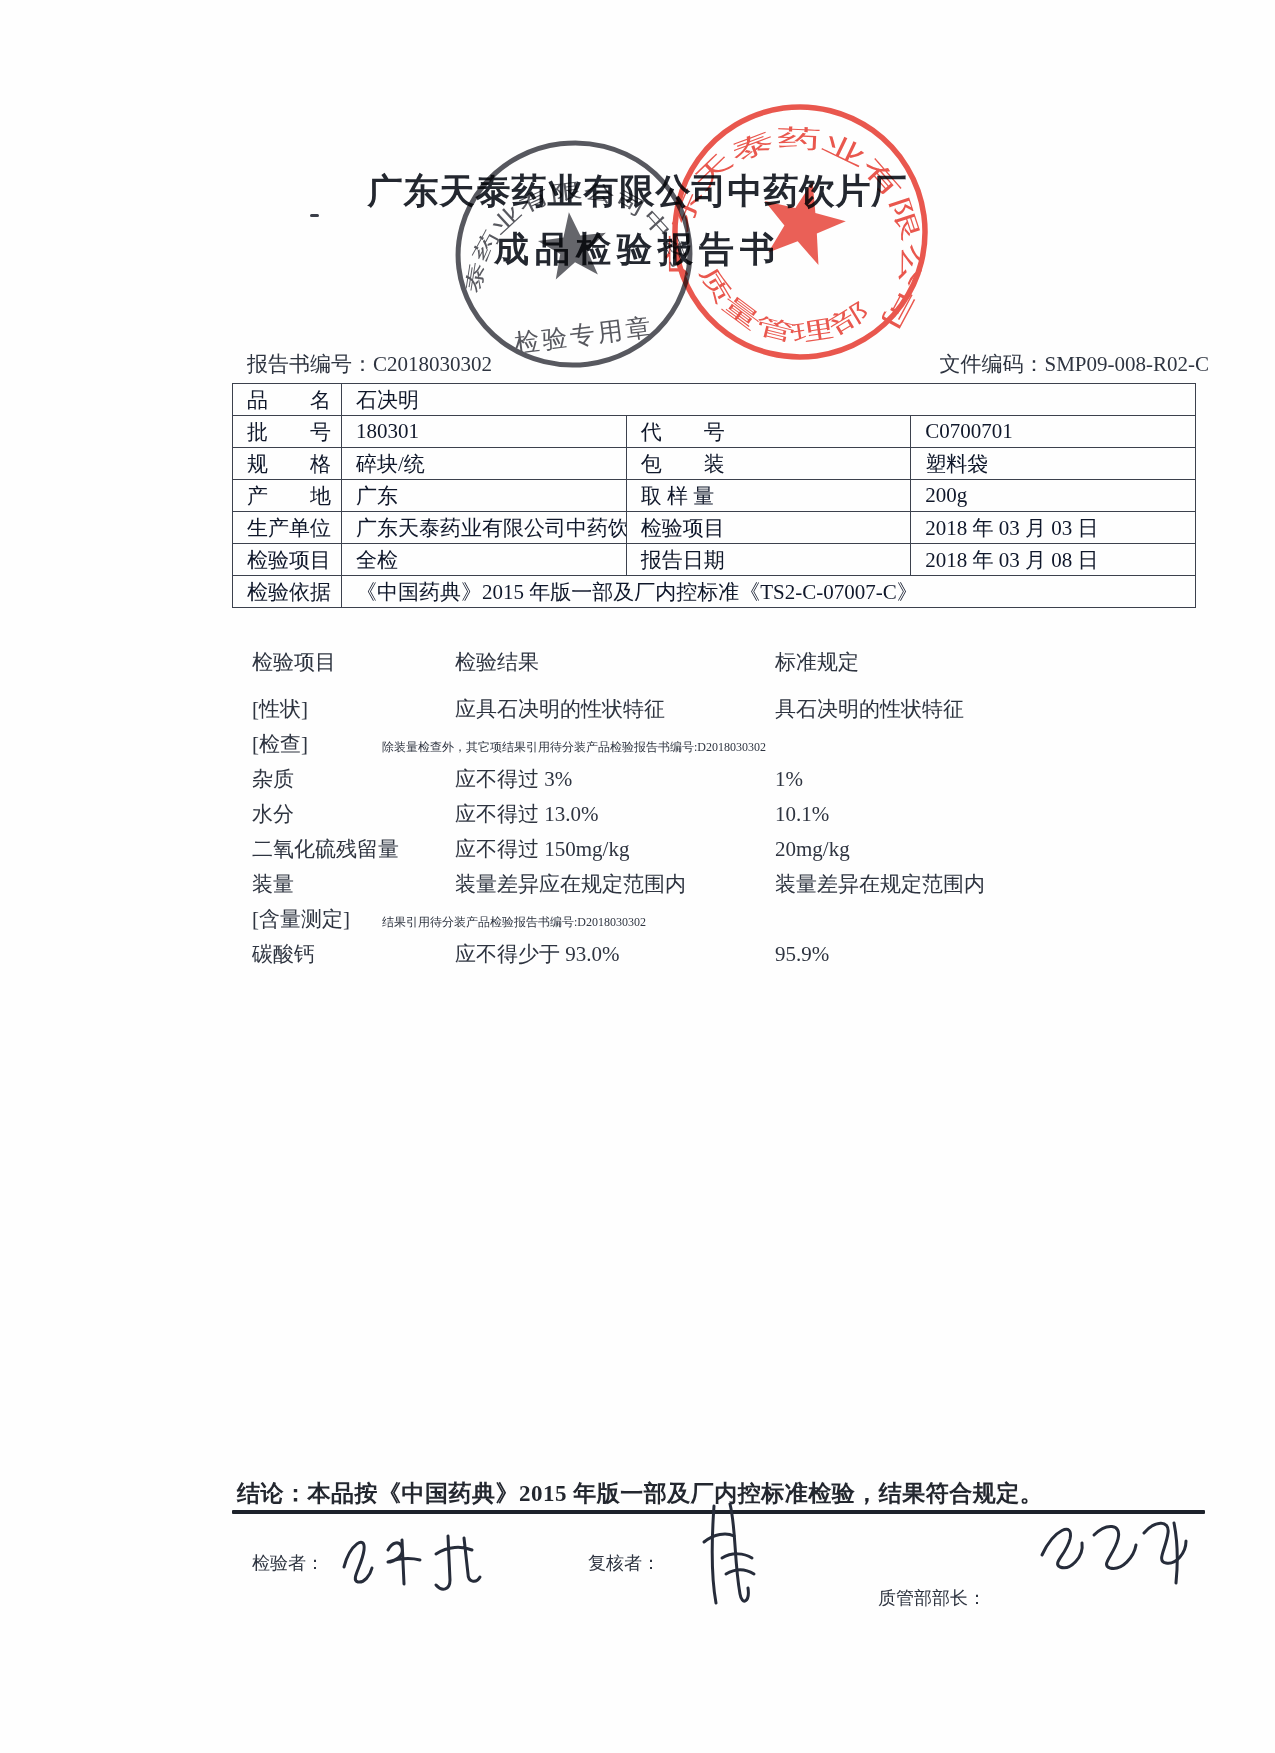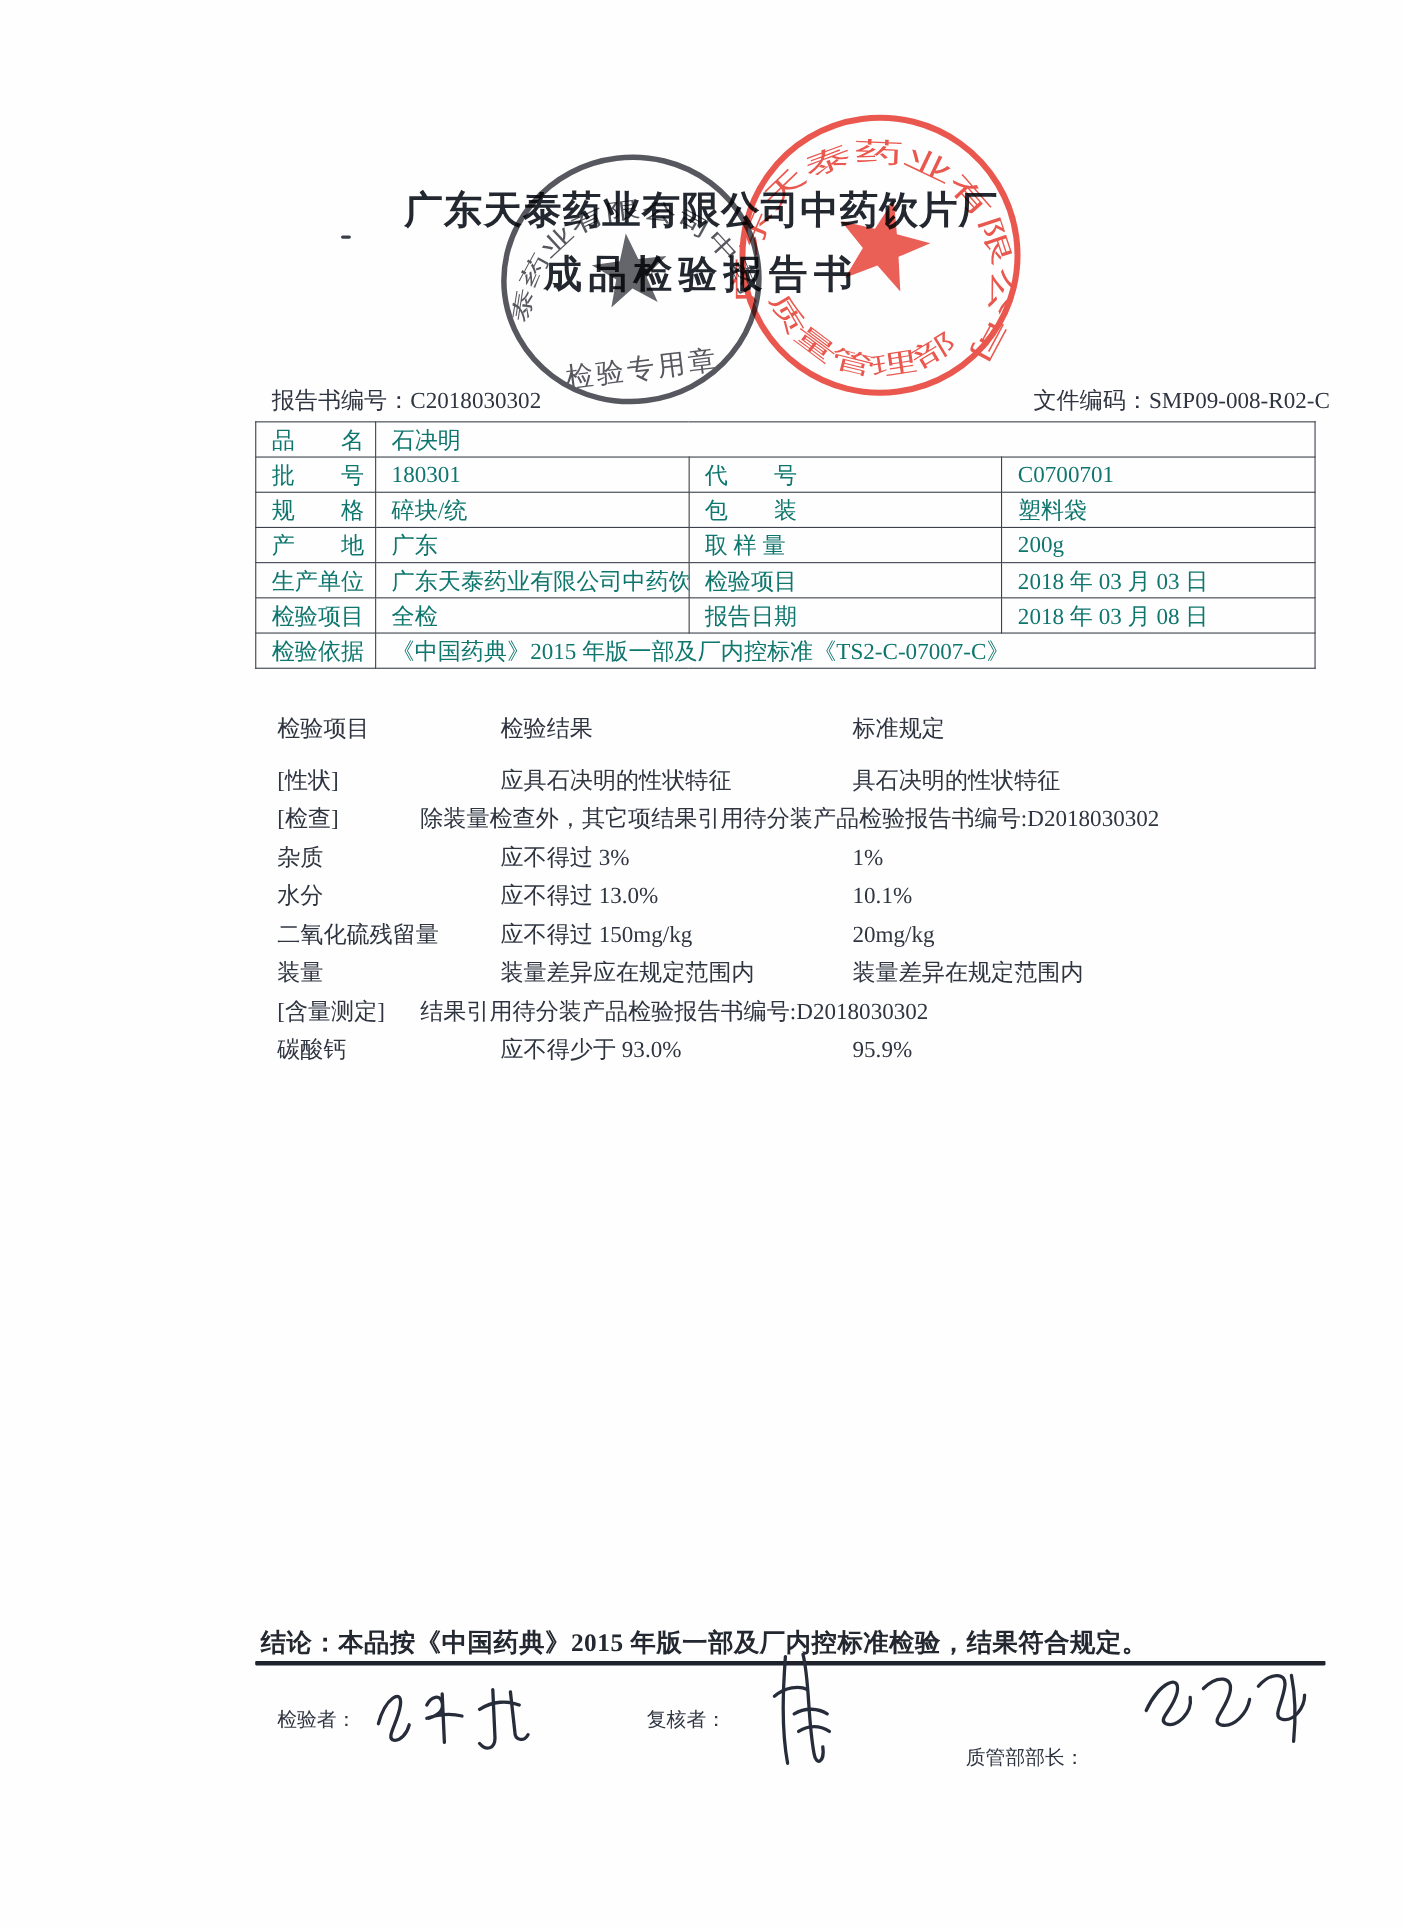--- a/index.html
+++ b/index.html
@@ -30,37 +30,37 @@
   .stamp{position:absolute;mix-blend-mode:multiply;opacity:.9;}
   .stamp-black{top:136px;left:448px;}
   .stamp-red{top:96px;left:664px;}
   
   .meta{position:absolute;top:350px;left:232px;width:964px;font-size:21px;margin-left:15px;}
   .meta .right{position:absolute;right:2px;top:0;}
   
   table.info{
     position:absolute;top:383px;left:232px;
     width:964px;border-collapse:collapse;
-    font-size:21px;color:#0f766e;table-layout:fixed;
+    font-size:21px;color:#0f172a;table-layout:fixed;
   }
   table.info td{
     border:1.6px solid #3c414d;
     height:31px;padding:0 0 0 14px;
     white-space:nowrap;overflow:hidden;
   }
   table.info td.lbl{width:94px;}
   table.info td.val{width:469px;}
   table.info td.lbl2{width:118px;}
   table.info td.val2{width:227px;}
   
   .results{position:absolute;top:648px;left:252px;width:960px;font-size:21px;}
   .r-row{display:grid;grid-template-columns:203px 320px 1fr;align-items:baseline;height:35px;}
   .r-head{margin-bottom:12px;}
   .r-note-row{display:grid;grid-template-columns:130px 1fr;align-items:baseline;height:35px;}
-  .r-note{font-size:21px;letter-spacing:0;}
+  .r-note{font-size:12px;letter-spacing:0;}
   
   .conclusion{
     position:absolute;top:1478px;left:237px;width:1000px;
     font-size:23px;font-weight:600;color:#23272f;letter-spacing:.5px;
   }
   .rule{
     position:absolute;top:1510px;left:232px;width:973px;height:4px;
     background:#1d222b;border-radius:1px;
   }
   

